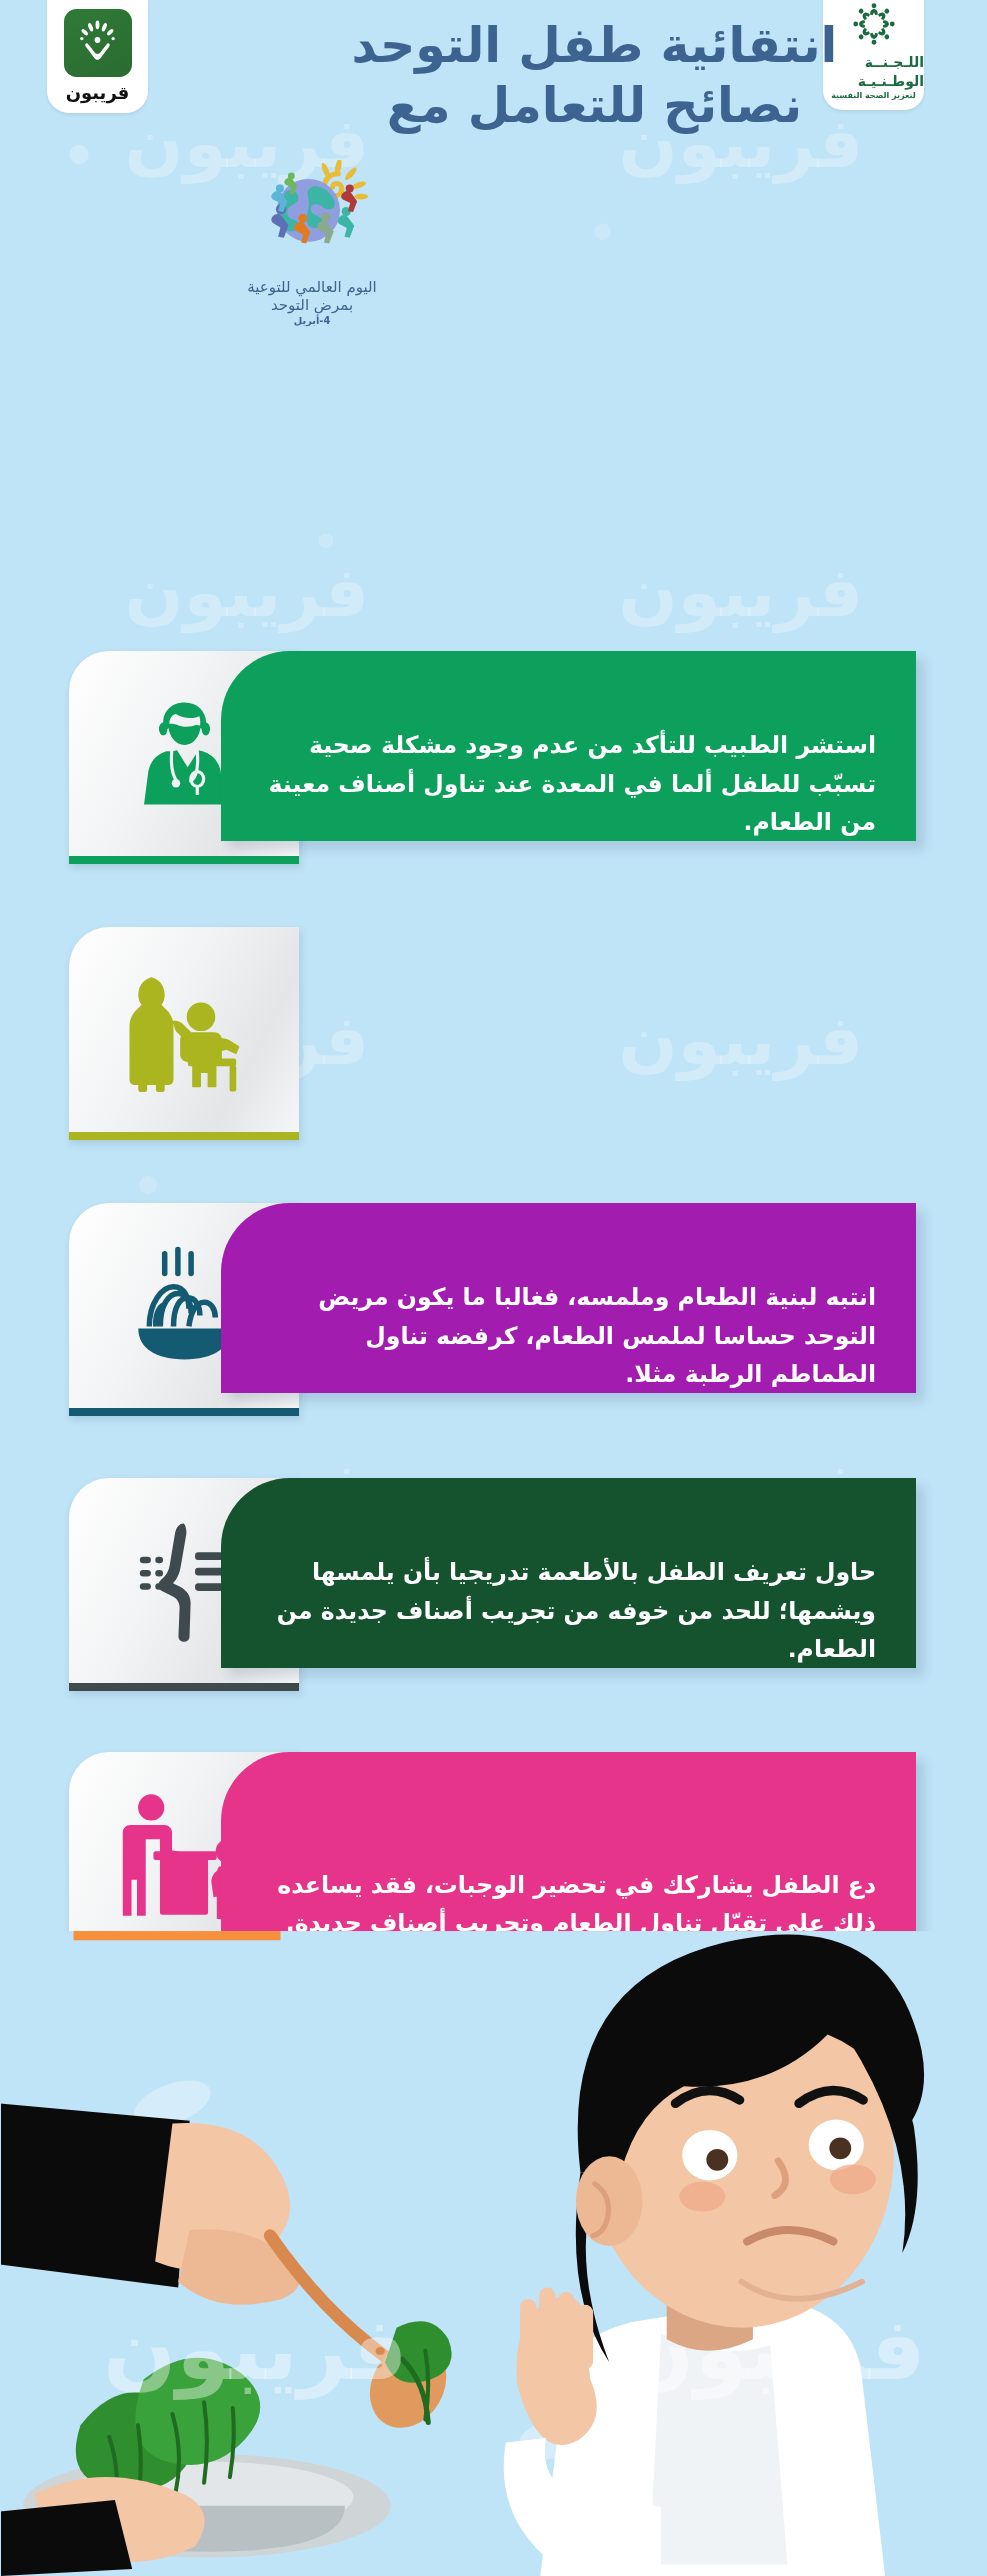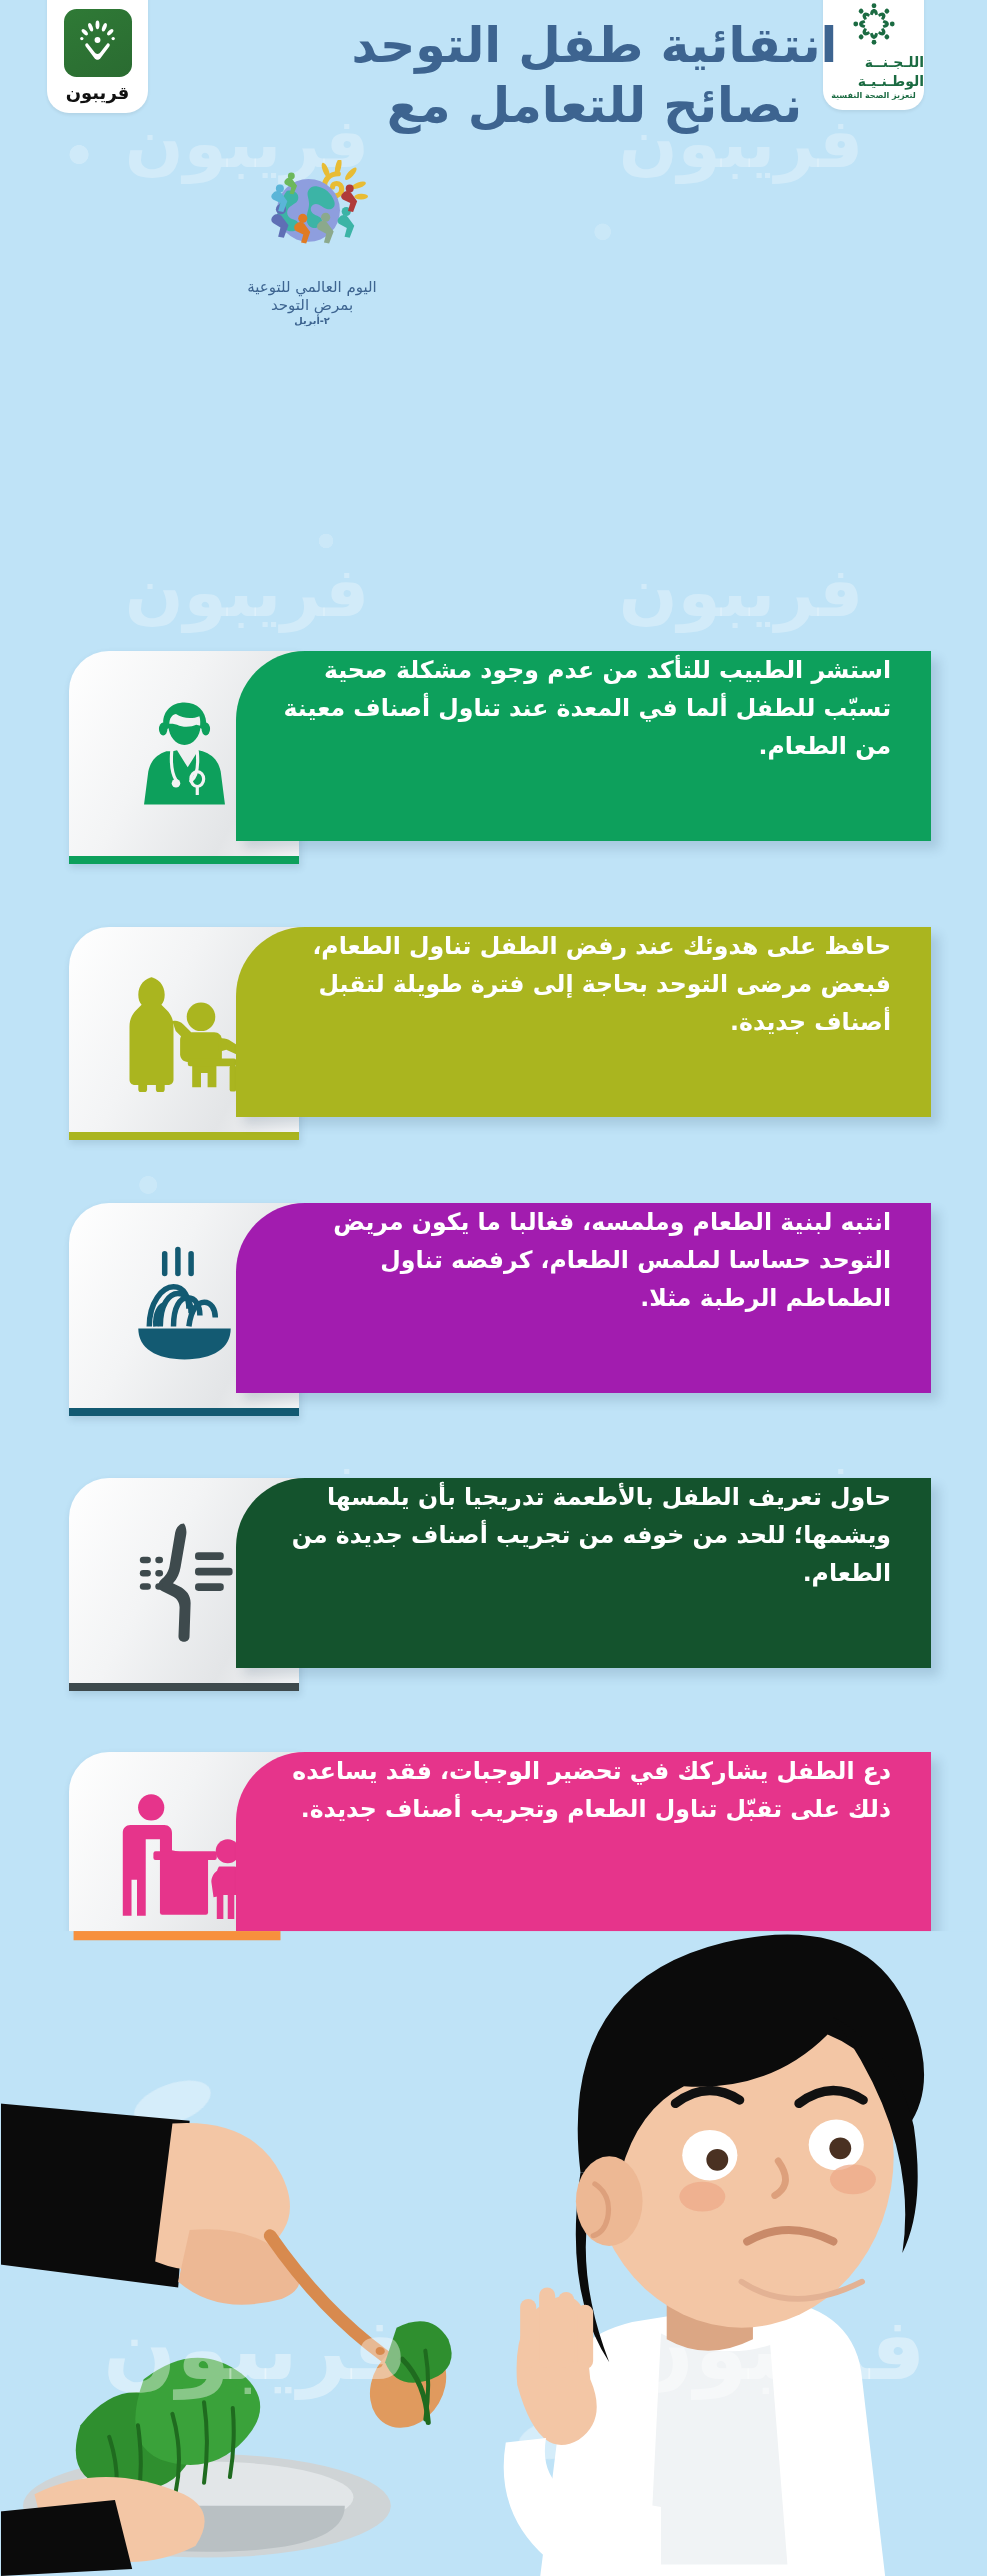--- a/index.html
+++ b/index.html
@@ -88,24 +88,24 @@
     display:flex;align-items:center;justify-content:center;
   }
   .card .white-panel .pad{
     position:absolute;left:0;right:0;bottom:0;height:8px;
   }
   .card .icon-wrap{
     width:132px;height:144px;display:flex;align-items:center;justify-content:center;
     margin-bottom:8px;
   }
   .card .color-panel{
-    position:absolute;left:167px;top:0;width:695px;height:190px;
+    position:absolute;left:152px;top:0;width:695px;height:190px;
     border-radius:69px 0 0 0;
     box-shadow:8px 8px 10.3px rgba(40,70,100,.16);
-    display:flex;align-items:flex-start;
+    display:flex;align-items:flex-end;
     box-sizing:border-box;
     padding:0 40px 0 34px;
   }
   .card .tip-text{
     color:#fff;font-weight:bold;font-size:23.6px;line-height:1.62;
     text-align:right;width:100%;
   }
 
   
   #card-1{top:329px;}
@@ -245,21 +245,21 @@
           <circle cx="164" cy="90" r="8" fill="#3cb4a6"></circle>
           <path d="M158 58c4-5 11-5 15 0l10 14-7 19-9-2 4-14-13-6c-4-3-4-8 0-11z" fill="#b03a3a"></path>
           <circle cx="170" cy="50" r="7" fill="#b03a3a"></circle>
           <path d="M36 58c4-5 11-5 15 0l10 14-7 19-9-2 4-14-13-6c-4-3-4-8 0-11z" fill="#5bb5d8"></path>
           <circle cx="48" cy="50" r="7" fill="#5bb5d8"></circle>
           <path d="M58 34c3-4 9-4 12 0l8 11-6 15-7-1 3-11-10-5c-3-2-3-7 0-9z" fill="#6cb85b"></path>
           <circle cx="68" cy="28" r="6" fill="#6cb85b"></circle>
         </g>
       </svg>
       <div class="t1">اليوم العالمي للتوعية بمرض التوحد</div>
-      <div class="t2">٢-أبريل</div>
+      <div class="t2">4-أبريل</div>
     </div>
   </div>
 
   <div class="cards">
 
     <div class="card" id="card-1">
       <div class="white-panel">
         <div class="icon-wrap">
           <svg width="109" height="115" viewBox="0 0 100 108">
             <g fill="#0da05c">
@@ -298,23 +298,20 @@
               <path d="M58 58h24c4 0 7 3 7 7v20H58c-4 0-7-3-7-7V65c0-4 3-7 7-7z"></path>
               <path d="M86 64c4-1 8 0 11 2l8 5-3 7-9-4-7 2v-12z"></path>
               <path d="M62 86h22v22h-8V95h-6v13h-8V86z"></path>
 
               <rect x="58" y="82" width="44" height="7" rx="2"></rect>
               <rect x="96" y="88" width="6" height="24" rx="2"></rect>
             </g>
           </svg>
         </div>
         <div class="pad" style="background:#aab51f;"></div>
-      </div>
-      <div class="color-panel" style="background:#aab51f;">
-        <div class="tip-text">حافظ على هدوئك عند رفض الطفل تناول الطعام، فبعض مرضى التوحد بحاجة إلى فترة طويلة لتقبل أصناف جديدة.</div>
       </div>
     </div>
 
     <div class="card" id="card-3">
       <div class="white-panel">
         <div class="icon-wrap">
           <svg width="115" height="121" viewBox="0 0 104 110">
             <g fill="none" stroke="#135a72" stroke-width="5" stroke-linecap="round">
               <path d="M34 8v18"></path>
                 <path d="M46 4v22"></path>

